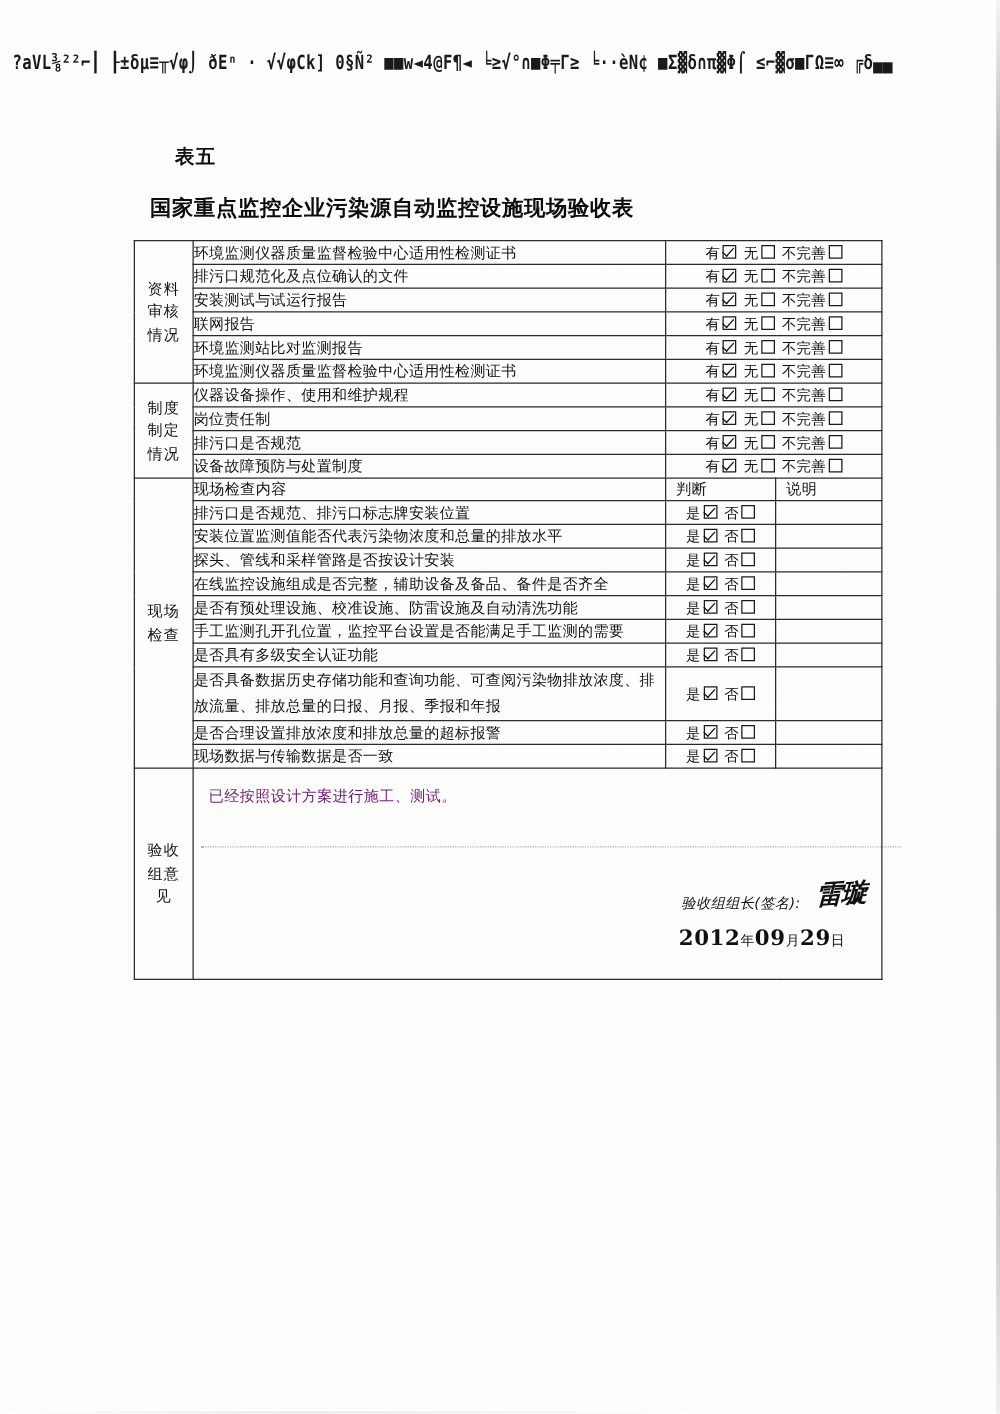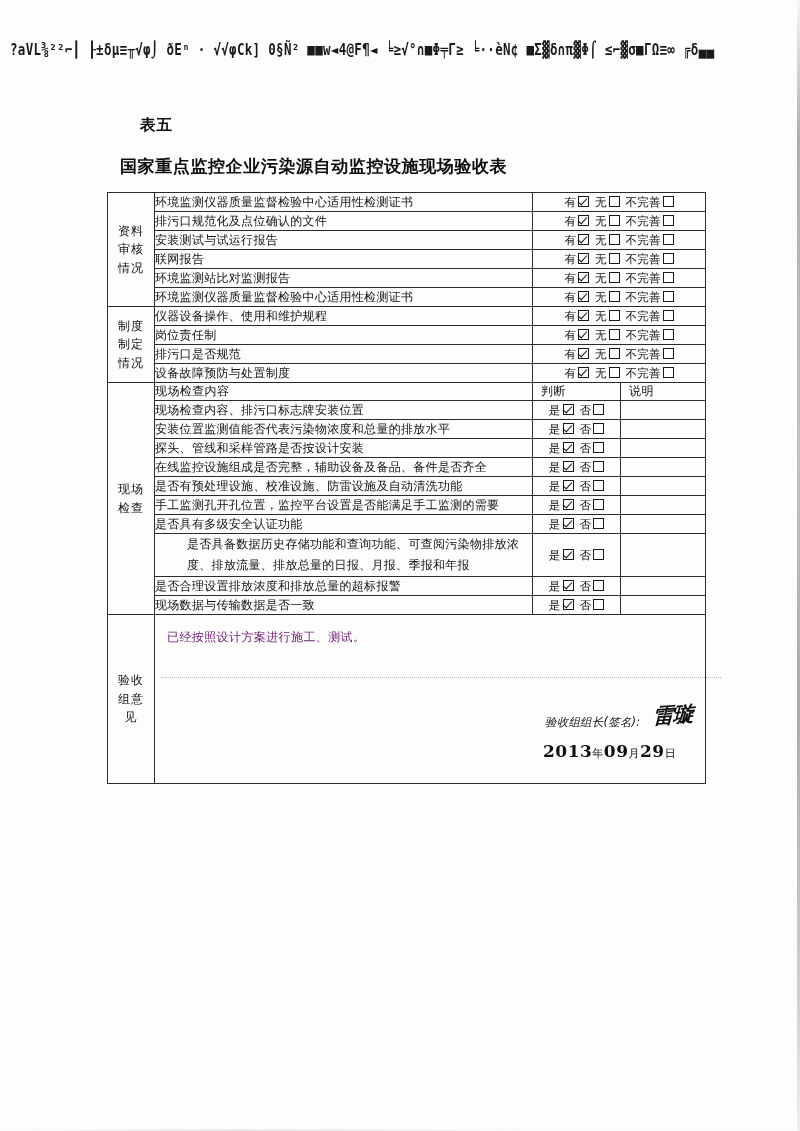--- a/index.html
+++ b/index.html
@@ -126,21 +126,21 @@
   }
   .cell-label span { display: block; }
 
   .cell-item {
     padding: 5px 4px 5px 10px;
     line-height: 1.5;
     font-size: 12px;
     letter-spacing: .3px;
     color: #121212;
   }
-  .cell-item.two-line { line-height: 1.75; padding-left: 32px; }
+  .cell-item.two-line { line-height: 1.75; }
 
   .cell-choice {
     padding: 4px 5px;
     text-align: center;
     white-space: nowrap;
     font-size: 11.5px;
     letter-spacing: .2px;
   }
   .cell-choice .opt { display: inline-block; margin: 0 1px; }
   .cell-choice .opt .lbl { margin-right: 2px; }
@@ -352,21 +352,21 @@
           <td class="cell-label" rowspan="11">
             <span>现场</span>
             <span>检查</span>
           </td>
           <td class="cell-head">现场检查内容</td>
           <td class="cell-head ctr">判断</td>
           <td class="cell-head ctr">说明</td>
         </tr>
 
         <tr>
-          <td class="cell-item">现场检查内容、排污口标志牌安装位置</td>
+          <td class="cell-item">排污口是否规范、排污口标志牌安装位置</td>
           <td class="cell-choice">
             <span class="opt"><span class="lbl">是</span><span class="box checked"></span></span>
             <span class="opt"><span class="lbl">否</span><span class="box"></span></span>
           </td>
           <td class="cell-note"></td>
         </tr>
         <tr>
           <td class="cell-item">安装位置监测值能否代表污染物浓度和总量的排放水平</td>
           <td class="cell-choice">
             <span class="opt"><span class="lbl">是</span><span class="box checked"></span></span>
@@ -444,21 +444,21 @@
             <span>验收</span>
             <span>组意</span>
             <span>见</span>
           </td>
           <td class="cell-conclusion" colspan="3">
             <div class="conclusion-text">已经按照设计方案进行施工、测试。</div>
             <div class="dotted-rule"></div>
             <div class="sig-line">验收组组长(签名):</div>
             <div class="hand-sign">雷璇</div>
             <div class="hand-date">
-              <span>2013</span><span class="unit">年</span><span>09</span><span class="unit">月</span><span>29</span><span class="unit">日</span>
+              <span>2012</span><span class="unit">年</span><span>09</span><span class="unit">月</span><span>29</span><span class="unit">日</span>
             </div>
           </td>
         </tr>
 
       </tbody>
     </table>
   </div>
 
   <div class="scan-grain"></div>
   <div class="scan-edge-right"></div>

